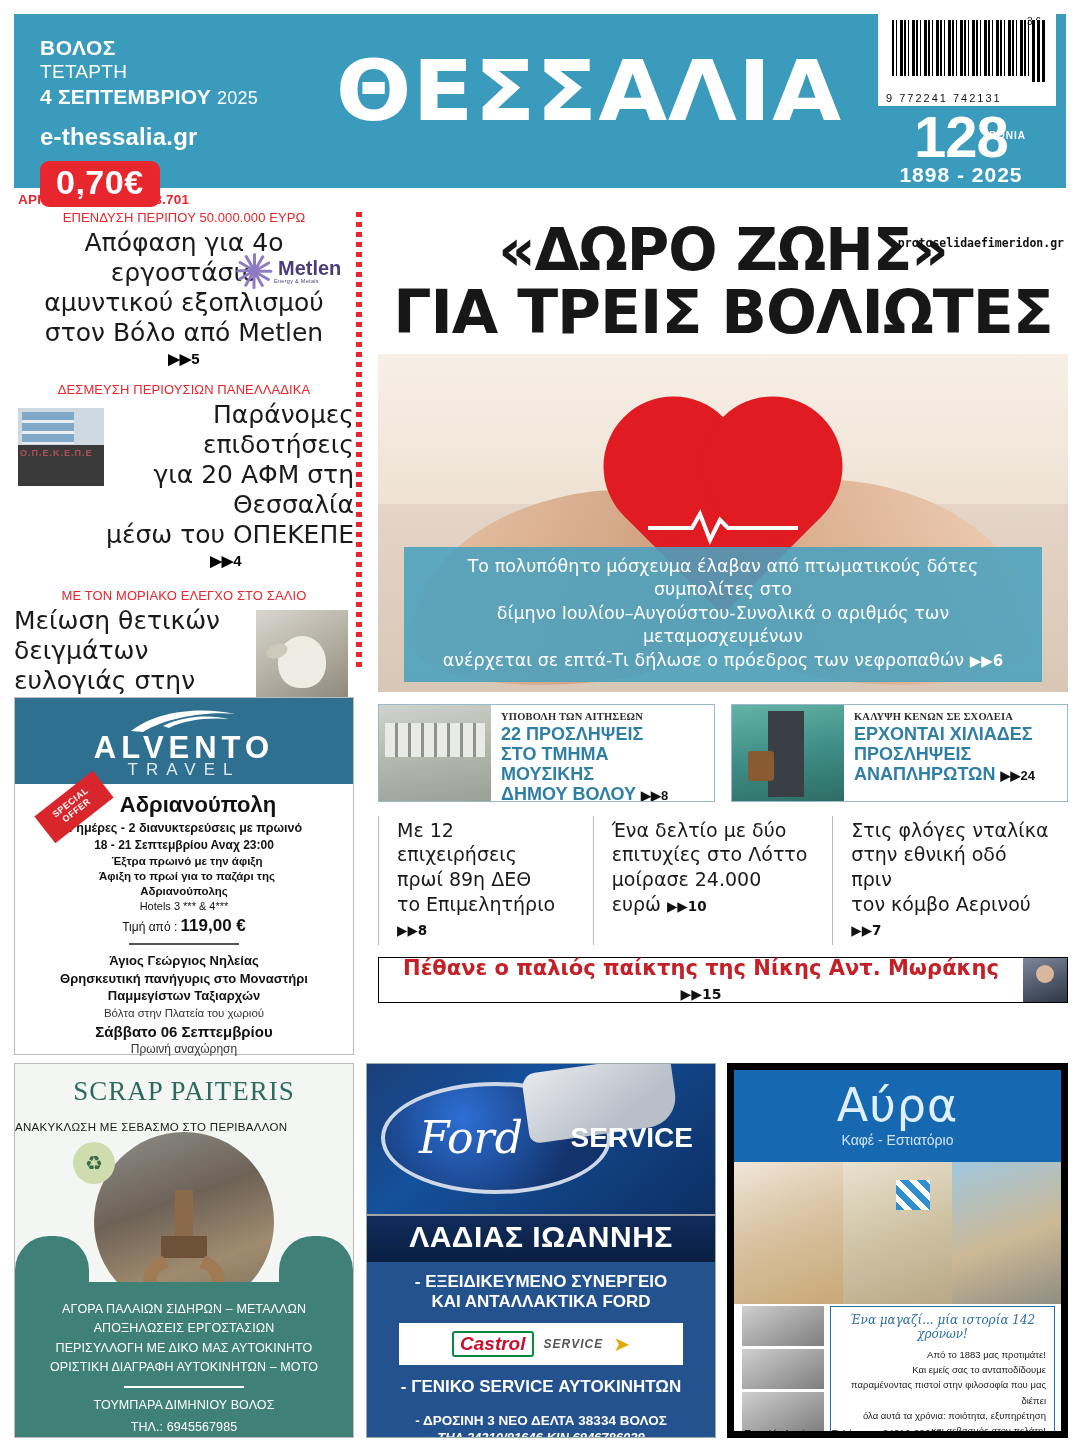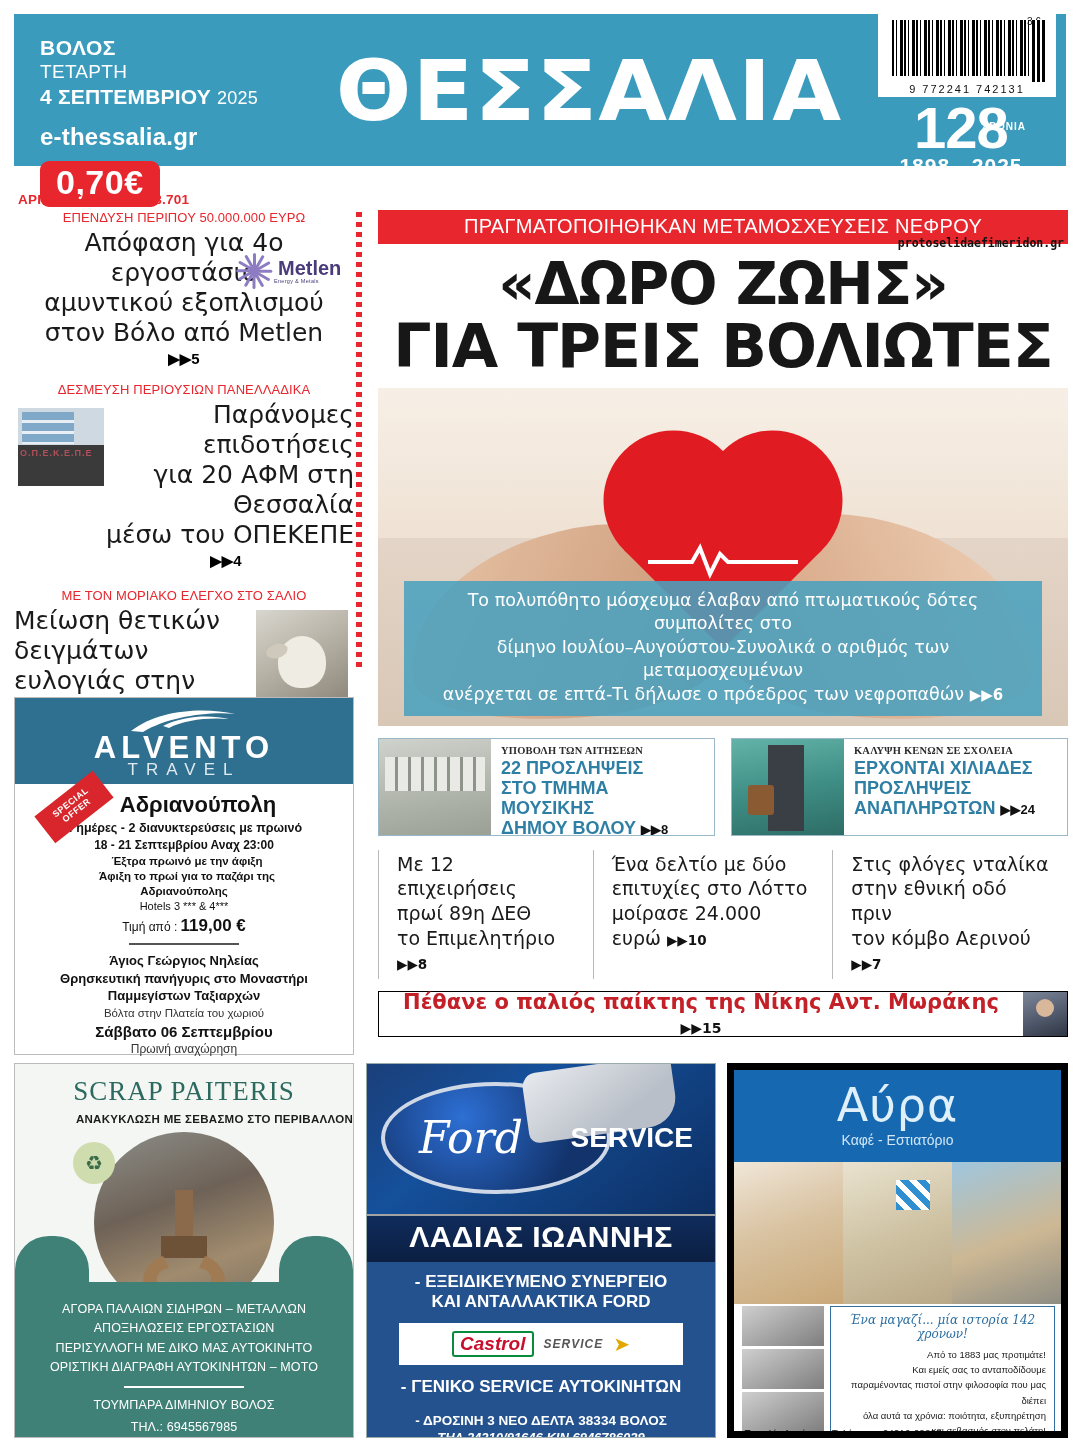--- a/index.html
+++ b/index.html
@@ -7,21 +7,21 @@
     width: 1080px; height: 1452px;
     background: #ffffff;
     font-family: "Liberation Sans", sans-serif;
     overflow: hidden;
     position: relative;
   }
   .page { width: 1080px; height: 1452px; position: relative; background:#fff; }
 
   
   .masthead {
-    position: absolute; left: 14px; top: 14px; width: 1052px; height: 152px;
+    position: absolute; left: 14px; top: 14px; width: 1052px; height: 174px;
     background: #3a9bbd;
   }
   .mh-left { position: absolute; left: 26px; top: 22px; width: 260px; color:#fff; }
   .mh-city { font-size: 21px; font-weight: 700; letter-spacing: .5px; line-height: 1.15; }
   .mh-day  { font-size: 19px; font-weight: 400; letter-spacing: .3px; line-height: 1.25; }
   .mh-date { font-size: 21px; font-weight: 700; letter-spacing: .2px; line-height: 1.2; }
   .mh-date .yr { font-weight: 400; font-size: 18px; }
   .mh-site { font-size: 24px; font-weight: 700; margin-top: 14px; letter-spacing: .2px; }
   .mh-price {
     margin-top: 10px; display: inline-block; background: #e8262d; color: #fff;
@@ -40,21 +40,21 @@
     font-size: 16px; color:#fff; letter-spacing: 1.6px; margin-top: 10px; font-weight: 500;
   }
   .mh-right { position: absolute; right: 10px; top: 0; width: 190px; }
   .barcode-box { background:#fff; padding: 6px 8px 2px; width:178px; margin-left:auto; position:relative;}
   .barcode { height: 56px; width: 150px; margin: 0 auto;
     background: repeating-linear-gradient(90deg,#000 0 2px,#fff 2px 4px,#000 4px 5px,#fff 5px 8px,#000 8px 11px,#fff 11px 12px);
   }
   .barcode-sep { position:absolute; right:10px; top:6px; width:14px; height:62px;
     background: repeating-linear-gradient(90deg,#000 0 3px,#fff 3px 5px); }
   .barcode-issue { position:absolute; right:12px; top:2px; font-size:10px; letter-spacing:3px; color:#111;}
-  .barcode-num { font-size: 11px; letter-spacing: 2px; text-align:center; color:#111; margin-top:7px; }
+  .barcode-num { font-size: 11px; letter-spacing: 2px; text-align:left; color:#111; margin-top:16px; }
   .years-wrap { text-align: center; color: #fff; margin-top: 6px; position: relative; }
   .years-num { font-size: 58px; font-weight: 800; line-height: .85; letter-spacing: -1px; }
   .years-word { position:absolute; right: 30px; top: 18px; font-size: 10px; font-weight: 700; letter-spacing: 1px; }
   .years-range { font-size: 21px; font-weight: 700; letter-spacing: 1px; margin-top: 2px; }
 
   
   .issue-line {
     position: absolute; left: 18px; top: 192px; font-size: 13.5px;
     font-weight: 700; color: #e8262d; letter-spacing: .2px;
   }
@@ -151,21 +151,21 @@
   .alv-mail { font-size:8.5px; color:#333; margin-top:1px; }
   .pin { color:#d8262c; }
 
   
   .scrap {
     position: absolute; left: 14px; top: 1063px; width: 340px; height: 375px;
     border:1px solid #bbb; background:#f3f6f2; overflow:hidden;
   }
   .scrap-title { text-align:center; font-family:"Liberation Serif", serif;
     font-size:27px; letter-spacing:1px; color:#2c6a60; margin-top:12px; font-weight:400;}
-  .scrap-sub { text-align:right; font-size:11.5px; color:#1b1b1b; letter-spacing:.3px; margin-top:6px;font-weight:bold;}
+  .scrap-sub { text-align:left; font-size:11.5px; color:#1b1b1b; letter-spacing:.3px; margin-top:14px;}
   .scrap-art { position:absolute; left:0; right:0; top:68px; height: 175px; }
   .scrap-circle { position:absolute; left:50%; top:0; transform:translateX(-50%);
     width: 180px; height: 180px; border-radius:50%;
     background: linear-gradient(160deg,#8d8f8a 0%,#6e6257 40%,#a08b6e 70%,#7b6f60 100%);
   }
   .scrap-leafbadge { position:absolute; left:58px; top:10px; width:42px;height:42px;border-radius:50%;
     background:#cfdcae; display:flex;align-items:center;justify-content:center;color:#3c6b4a;font-size:20px;}
   .scrap-claw { position:absolute; left:50%; top:58px; transform:translateX(-50%);
     width:118px; height:118px; }
   .scrap-green-bottom { position:absolute; left:0; right:0; bottom:0; height: 155px; background:#3f8177; }
@@ -482,21 +482,20 @@
       <div>ΠΕΡΙΣΥΛΛΟΓΗ ΜΕ ΔΙΚΟ ΜΑΣ ΑΥΤΟΚΙΝΗΤΟ</div>
       <div>ΟΡΙΣΤΙΚΗ ΔΙΑΓΡΑΦΗ ΑΥΤΟΚΙΝΗΤΩΝ – ΜΟΤΟ</div>
       <div class="scrap-hr"></div>
       <div class="scrap-loc">ΤΟΥΜΠΑΡΑ  ΔΙΜΗΝΙΟΥ ΒΟΛΟΣ</div>
       <div class="scrap-tel">ΤΗΛ.: 6945567985</div>
     </div>
   </div>
 
   <div class="main">
 
-    <div class="red-band">ΠΡΑΓΜΑΤΟΠΟΙΗΘΗΚΑΝ ΜΕΤΑΜΟΣΧΕΥΣΕΙΣ ΝΕΦΡΟΥ</div>
     <div class="watermark">protoselidaefimeridon.gr</div>
 
     <div class="main-head">
       <div class="l1">«ΔΩΡΟ ΖΩΗΣ»</div>
       <div class="l2">ΓΙΑ ΤΡΕΙΣ ΒΟΛΙΩΤΕΣ</div>
     </div>
 
     <div class="hero">
       <div class="hero-sky"></div>
       <div class="hero-hand-l"></div>

